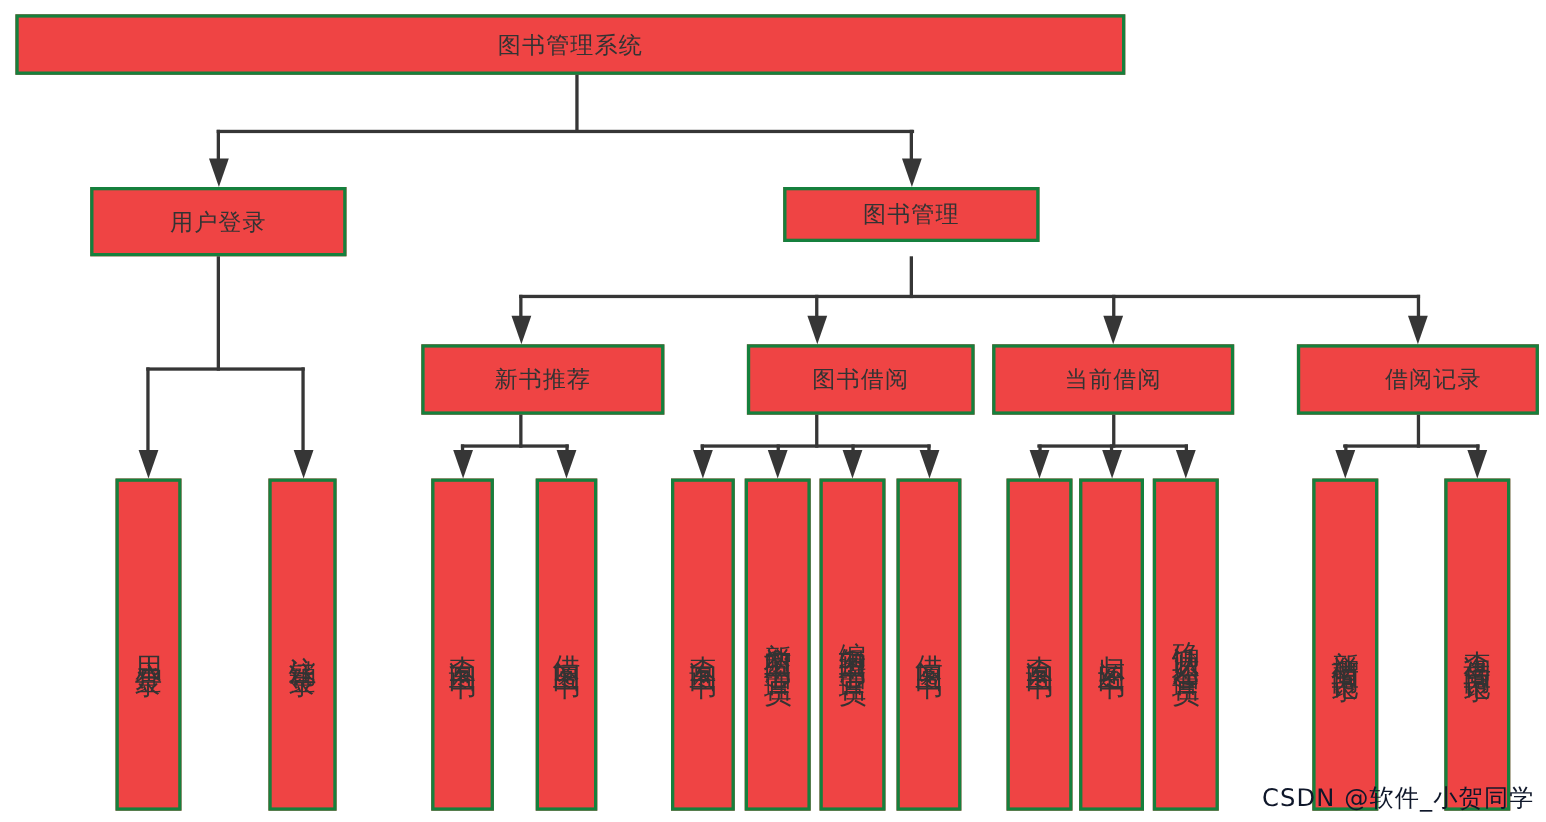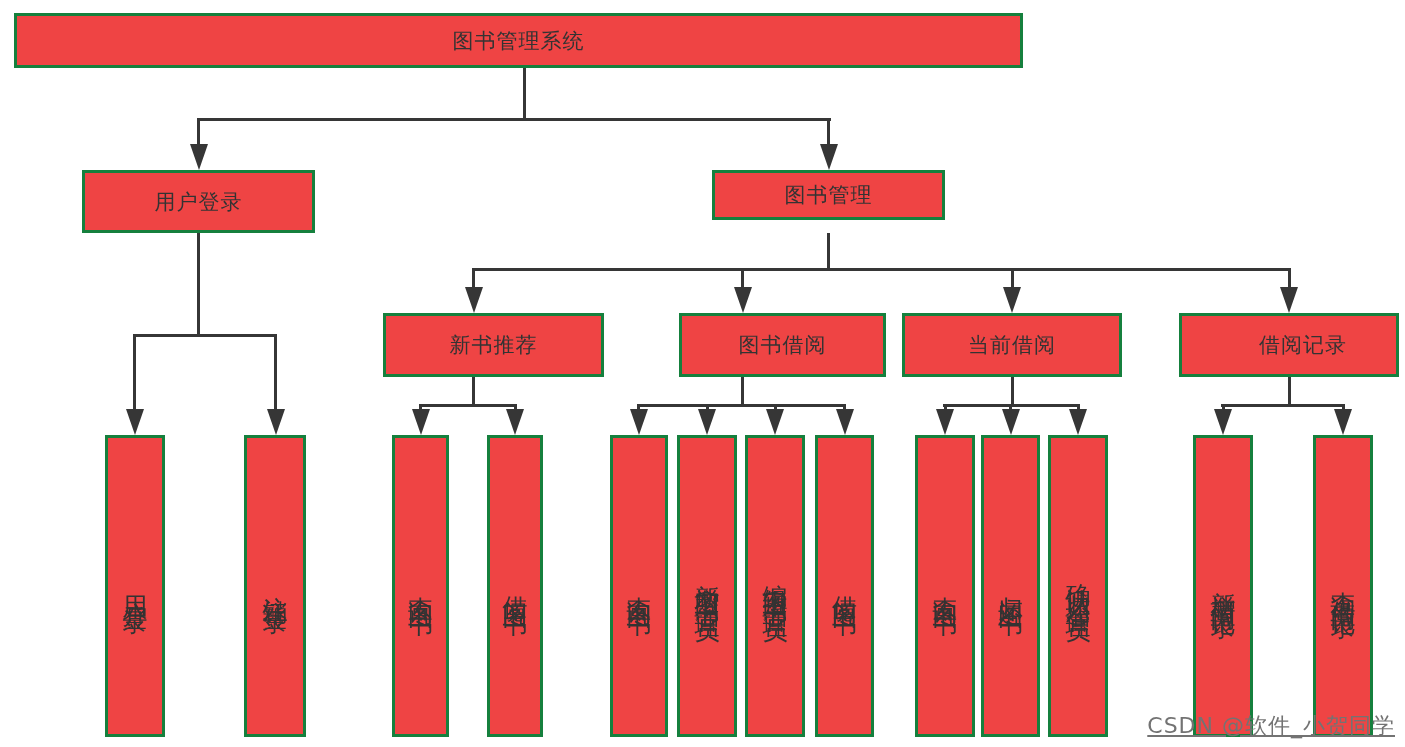--- a/index.html
+++ b/index.html
@@ -17,21 +17,21 @@
     font-size:25px;letter-spacing:5px;line-height:1;max-height:100%;
   }
   .line{position:absolute;background:#363636;}
   .arrow{
     position:absolute;width:0;height:0;
     border-left:9px solid transparent;border-right:9px solid transparent;
     border-top:26px solid #363636;
   }
   .watermark{
     position:absolute;right:10px;bottom:6px;font-size:22px;
-    color:#737373;letter-spacing:1px;z-index:5;white-space:nowrap;text-decoration:underline;
+    color:#0f172a;letter-spacing:1px;z-index:5;white-space:nowrap;
   }
 </style>
 </head>
 <body>
 
 <div class="canvas">
 
   <div class="node h" style="left:14px;top:13px;width:1009px;height:55px;">
     <span>图书管理系统</span>
   </div>

